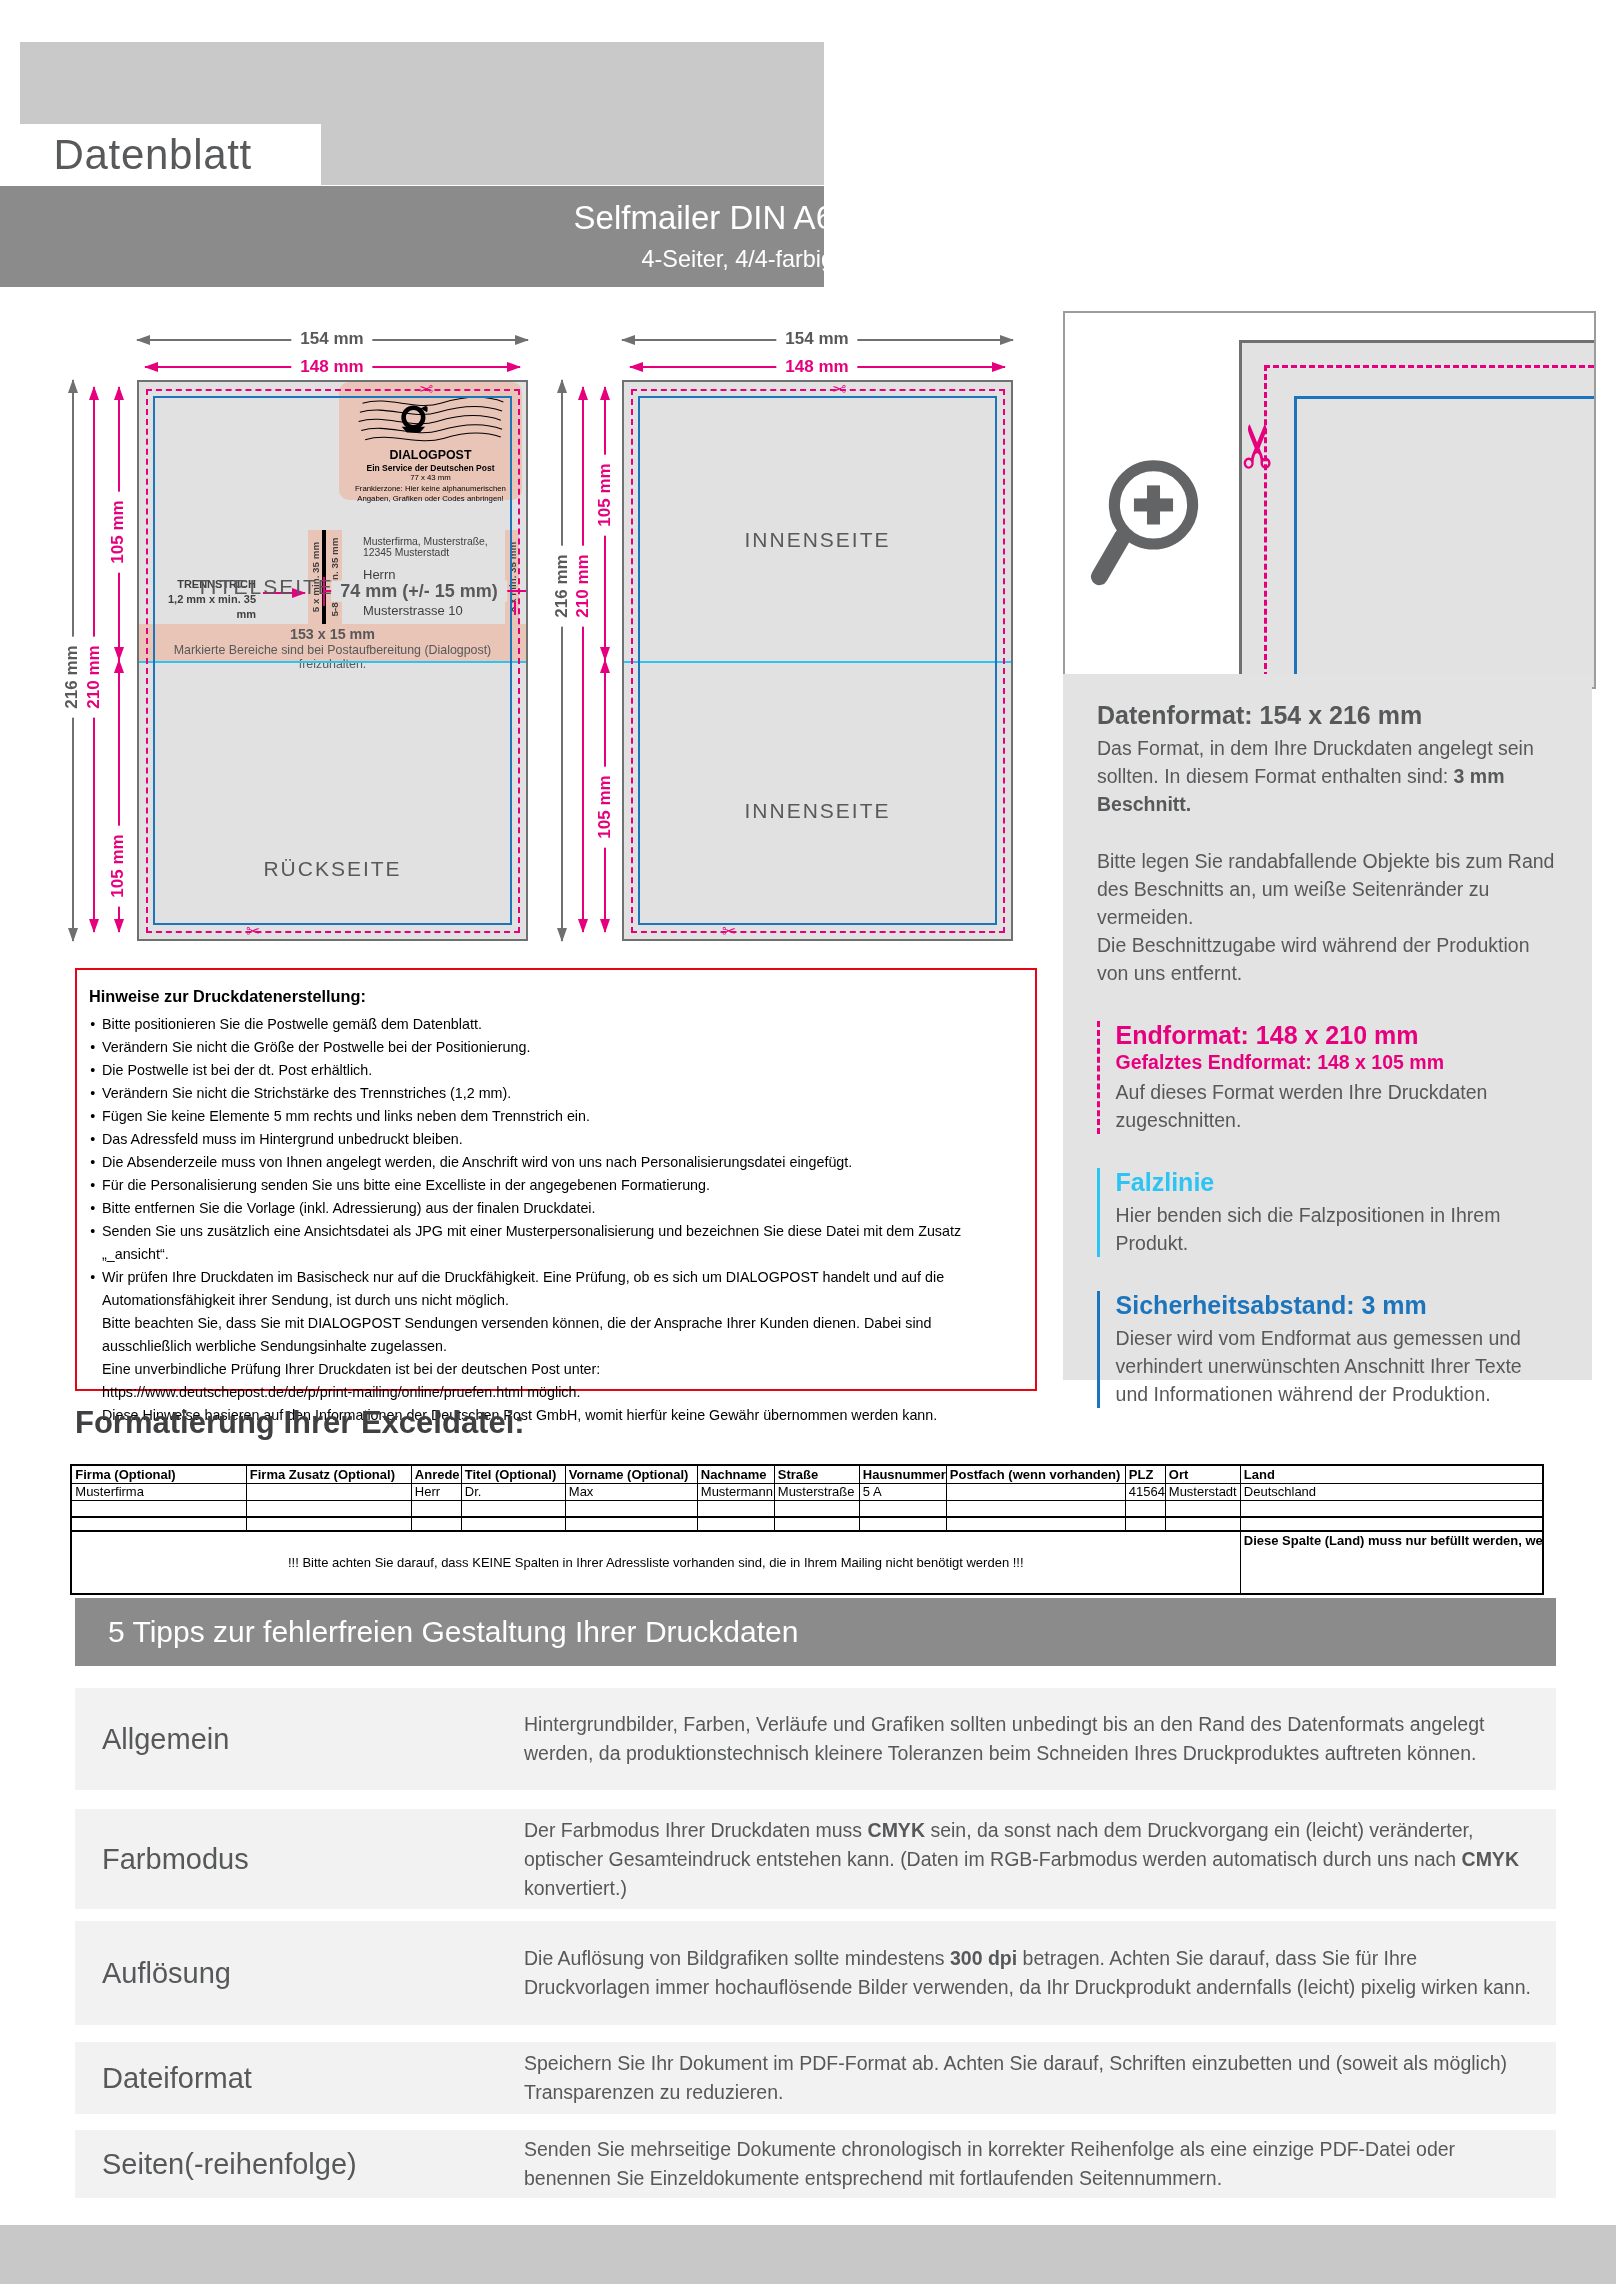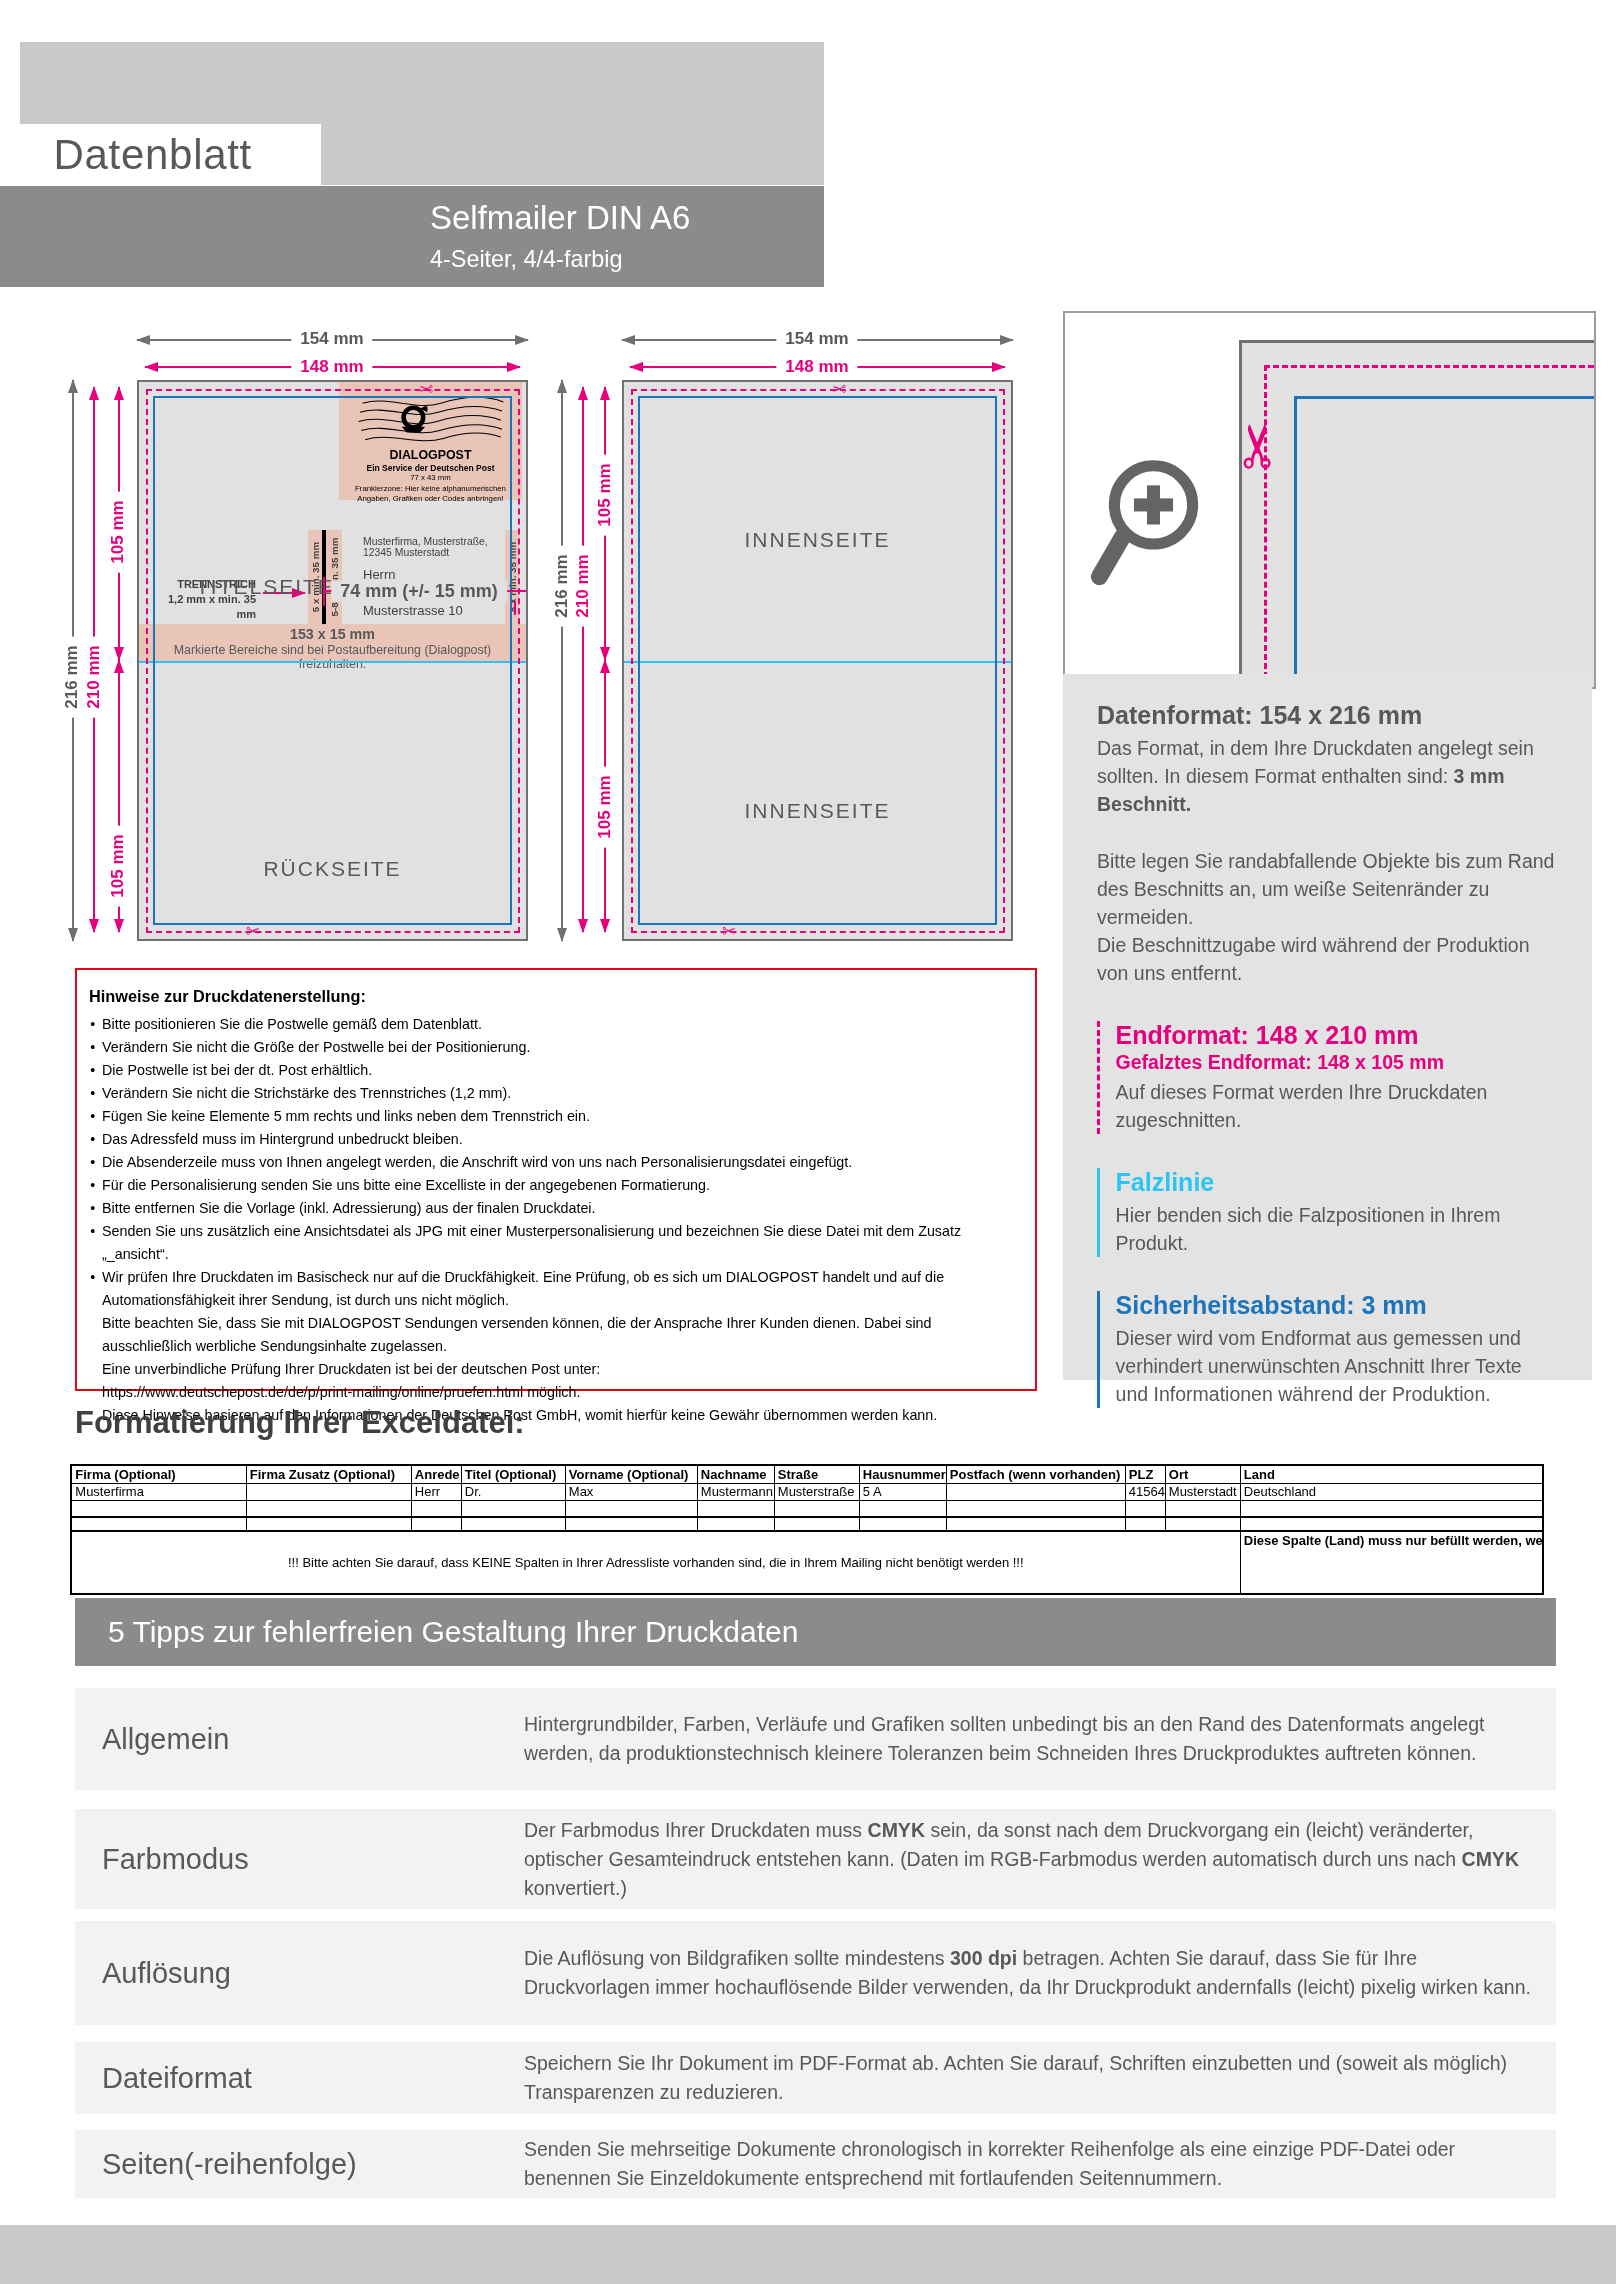--- a/index.html
+++ b/index.html
@@ -5,21 +5,21 @@
   html,body{margin:0;padding:0;background:#ffffff;}
   .page{position:relative;width:1616px;height:2284px;background:#ffffff;overflow:hidden;
         font-family:"Liberation Sans", sans-serif;color:#57585a;}
   .abs{position:absolute;}
 
   
   .band-light{left:19.5px;top:42px;width:804px;height:143px;background:#c9c9c9;}
   .title-box{left:19.5px;top:124px;width:301px;height:62px;background:#ffffff;display:flex;align-items:center;}
   .title-box h1{margin:0 0 0 34px;font-size:42px;font-weight:500;color:#58595b;letter-spacing:0.7px;}
   .band-dark{left:0;top:186px;width:824px;height:101px;background:#8b8b8b;}
-  .band-dark .tcol{position:absolute;left:430px;top:0;width:404px;height:100%;text-align:left;color:#ffffff;}
+  .band-dark .tcol{position:absolute;left:430px;top:0;width:404px;height:100%;text-align:right;color:#ffffff;}
   .band-dark .t1{font-size:33px;font-weight:400;margin-top:13px;}
   .band-dark .t2{font-size:23.4px;font-weight:400;margin-top:9px;}
 
   
   .hline{height:0;border-top:2px solid #6f7072;}
   .hline.mag{border-top-color:#e6007e;}
   .vline{width:0;border-left:2px solid #6f7072;}
   .vline.mag{border-left-color:#e6007e;}
   .arr{width:0;height:0;position:absolute;}
   .arr.left {border-top:5.9px solid transparent;border-bottom:5.9px solid transparent;border-right:14.3px solid #6f7072;left:-1.3px;top:-5.9px;}
@@ -37,21 +37,21 @@
   .card{background:#e1e1e1;border:2px solid #6f7072;}
   .trim{position:absolute;left:6.5px;top:6.5px;right:6.5px;bottom:6.5px;border:2px dashed #e6007e;}
   .safe{position:absolute;left:13.7px;top:13.7px;right:13.7px;bottom:13.7px;border:2px solid #1c75bc;}
   .fold{position:absolute;left:0;right:0;top:279px;height:0;border-top:2.6px solid #2bc4f3;}
   .scis{position:absolute;color:#e6007e;font-size:17px;line-height:17px;}
   .pagelab{position:absolute;left:0;right:0;text-align:center;font-size:21px;letter-spacing:2px;color:#58595b;}
   .pagelab.lft{right:auto;}
   .salmon{background:#e9c5b8;}
   .rotxt{position:absolute;transform:translate(-50%,-50%) rotate(-90deg);font-size:9.8px;font-weight:bold;color:#3f3f41;white-space:nowrap;}
 
-  .franki{left:200px;top:0;width:183px;height:118px;text-align:center;}
+  .franki{left:200px;top:0;width:183px;height:118px;text-align:center;border-radius:10px;}
   .franki .brand{font-size:12.4px;font-weight:bold;color:#000;margin-top:1.3px;}
   .franki .svc{font-size:8.5px;font-weight:bold;color:#000;margin-top:0.7px;}
   .franki .sm{font-size:7.8px;font-weight:normal;color:#000;margin-top:0.7px;line-height:9.8px;}
 
   .addr-sender{font-size:10.4px;color:#3f3f41;margin-bottom:7.8px;}
   .addr-line{font-size:13px;color:#3f3f41;line-height:18px;}
   .tlab{font-size:11px;font-weight:bold;color:#3f3f41;text-align:right;line-height:15px;}
   .keep{left:0;top:242px;width:100%;height:37px;text-align:center;}
   .keep .k1{font-size:14.3px;font-weight:600;color:#57585a;margin-top:2px;}
   .keep .k2{font-size:12.4px;color:#57585a;margin-top:0.7px;}

